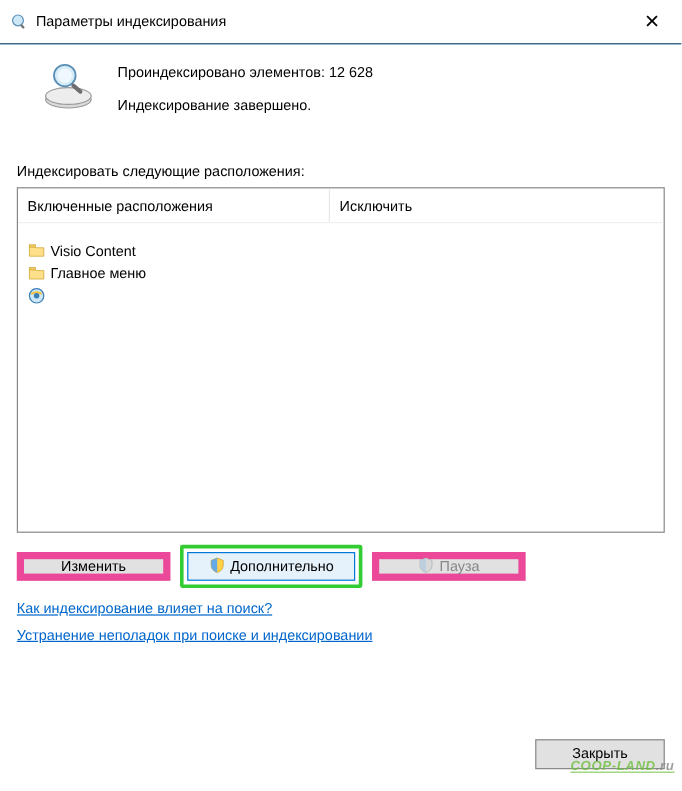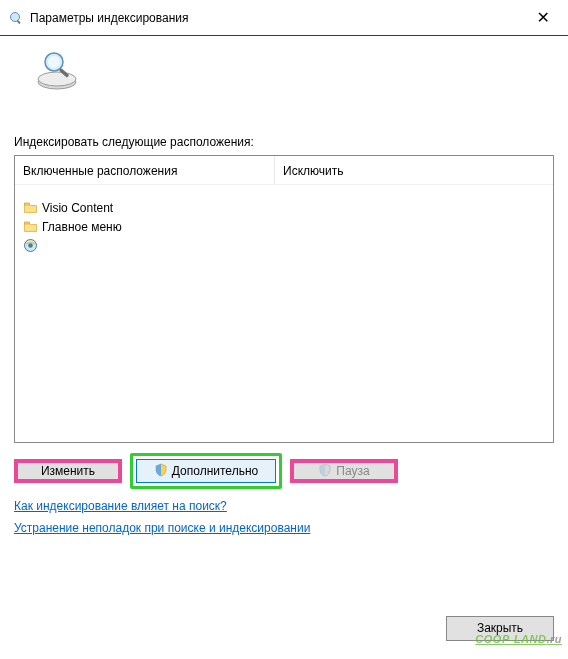--- a/index.html
+++ b/index.html
@@ -86,31 +86,31 @@
     align-items: center;
   }
   .folder-icon svg, .ie-icon svg { display: block; }
   .button-row {
     display: flex;
     gap: 8px;
     margin: 10px 14px 0 14px;
     align-items: center;
   }
   .win-btn {
-    border: 4px solid #ec4899;
+    border: 6px solid #ec4899;
     background: #e1e1e1;
     font-size: 12px;
     padding: 4px 0;
     text-align: center;
     cursor: pointer;
     display: flex;
     align-items: center;
     justify-content: center;
     gap: 4px;
-    width: 108px;
+    width: 128px;
     height: 24px;
   }
   .win-btn.disabled { color: #888; cursor: default; }
   .highlight-wrap {
     border: 3px solid #33cc33;
     padding: 3px;
     border-radius: 2px;
   }
   .highlight-wrap .win-btn {
     border: 1px solid #0078d7;
@@ -176,20 +176,27 @@
 <div class="status-area">
   <span>
     <svg width="46" height="42" viewBox="0 0 46 42">
       <ellipse cx="23" cy="32" rx="19" ry="7" fill="#d9d9d9" stroke="#9a9a9a"></ellipse>
       <ellipse cx="23" cy="29" rx="19" ry="7" fill="#ededed" stroke="#9a9a9a"></ellipse>
       <circle cx="20" cy="12" r="9" fill="#d6ecf8" stroke="#5a8fb5" stroke-width="1.5"></circle>
       <circle cx="20" cy="12" r="6" fill="#eef8fe"></circle>
       <rect x="27" y="18" width="11" height="3.5" rx="1.7" transform="rotate(40 27 18)" fill="#6f6f6f"></rect>
     </svg>
   </span>
+  <div class="status-text-block">
+    <div class="status-line1">
+      <span>Проиндексировано элементов:</span>
+      <span>12 628</span>
+    </div>
+    <div class="status-line2">Индексирование завершено.</div>
+  </div>
 </div>
 
 <div class="locations-label">Индексировать следующие расположения:</div>
 
 <div class="locations-box">
   <div class="loc-header">
     <div class="loc-col-h loc-col1">Включенные расположения</div>
     <div class="loc-col-h loc-col2">Исключить</div>
   </div>
   <div class="loc-rows" id="loc-rows">

